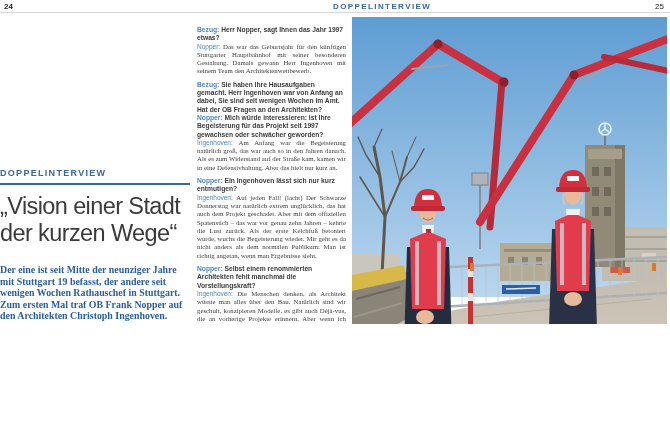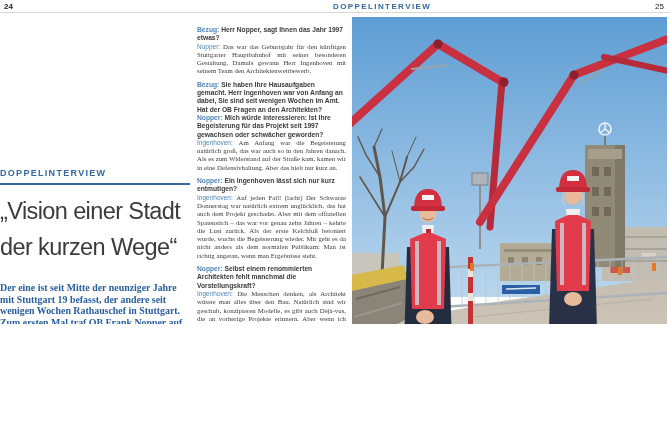--- a/index.html
+++ b/index.html
@@ -9,21 +9,21 @@
   
   .folio-left{position:absolute;left:4px;top:2px;font-size:8px;font-weight:bold;color:#222;}
   .folio-right{position:absolute;right:6px;top:2px;font-size:8px;font-weight:normal;color:#222;margin-left:42px;}
   .runhead-right{position:absolute;left:333px;top:2px;font-size:8px;font-weight:bold;letter-spacing:1.4px;color:#35689e;}
   .head-rule{position:absolute;left:0;top:12px;width:670px;height:1px;background:#d8d8d8;}
 
   
   .left-col{position:absolute;left:0;top:168px;width:190px;}
   .kicker{font-size:9px;font-weight:bold;letter-spacing:1.3px;color:#35689e;
           border-bottom:2px solid #35689e;padding-bottom:5px;}
-  .headline{margin-top:8px;font-size:23.5px;line-height:36px;font-weight:300;
+  .headline{margin-top:8px;font-size:23.5px;line-height:27px;font-weight:300;
             letter-spacing:-0.6px;color:#3b3b3b;}
   .intro{margin-top:17px;font-family:"Liberation Serif",serif;font-weight:bold;
          font-size:9.9px;line-height:11.6px;color:#2a5e9c;text-align:left;}
 
   
   .mid-col{position:absolute;left:197px;top:26px;width:149px;height:422px;overflow:hidden;}
   .qa-block{margin:0 0 5px 0;}
   .qa-block p{margin:0;}
   p.q{font-family:"Liberation Sans",sans-serif;font-weight:bold;font-size:6.7px;
       line-height:8.3px;color:#3a3a3a;}

